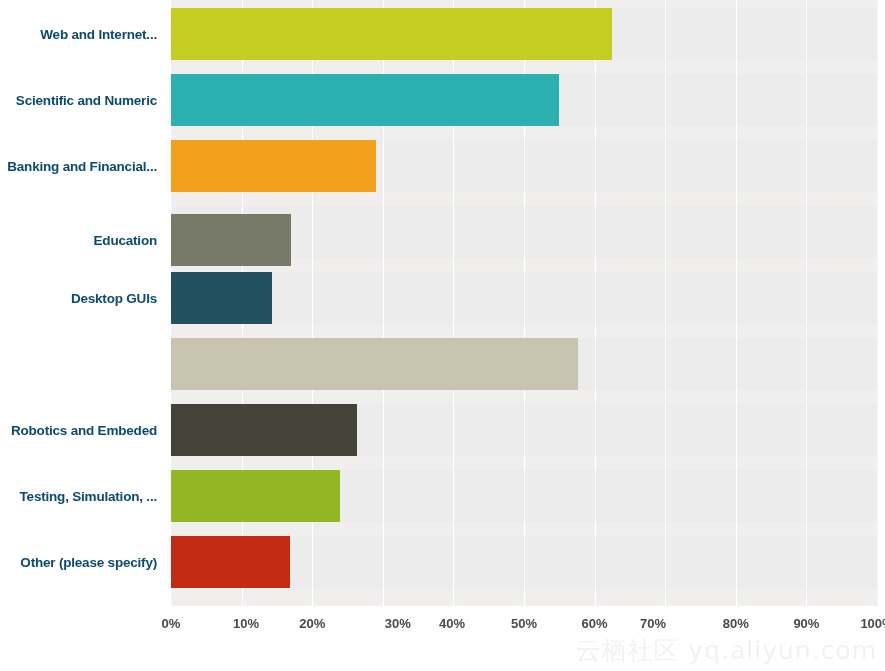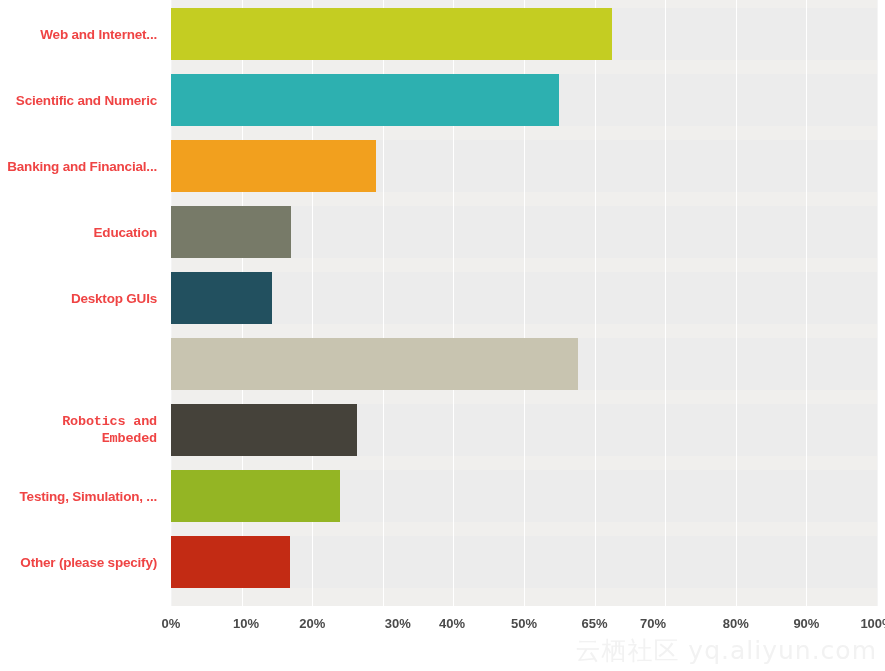--- a/index.html
+++ b/index.html
@@ -60,24 +60,24 @@
 
   .cat-label {
     position: absolute;
     left: 0;
     top: 0;
     width: 157px;
     height: 52px;
     display: flex;
     align-items: center;
     justify-content: flex-end;
-    text-align: right;
+    text-align: center;
     font-size: 13.5px;
     font-weight: bold;
-    color: #ef4444;
+    color: #0c4a6e;
     line-height: 17px;
     letter-spacing: -0.2px;
   }
 
   .bar {
     position: absolute;
     top: 0;
     left: 171px;
     height: 52px;
   }
@@ -151,53 +151,53 @@
         <div class="bar" title="Web and Internet...: 62.5%" style="width: 441.25px; background: rgb(196, 205, 34);"></div>
       </div>
       <div class="row" style="top: 74px;">
         <div class="cat-label">Scientific and Numeric</div>
         <div class="bar" title="Scientific and Numeric: 55%" style="width: 388.3px; background: rgb(45, 176, 176);"></div>
       </div>
       <div class="row" style="top: 140px;">
         <div class="cat-label">Banking and Financial...</div>
         <div class="bar" title="Banking and Financial...: 29%" style="width: 204.74px; background: rgb(242, 160, 30);"></div>
       </div>
-      <div class="row" style="top: 206px;">
+      <div class="row" style="top: 214px;">
         <div class="cat-label">Education</div>
         <div class="bar" title="Education: 17%" style="width: 120.02px; background: rgb(119, 122, 104);"></div>
       </div>
       <div class="row" style="top: 272px;">
         <div class="cat-label">Desktop GUIs</div>
         <div class="bar" title="Desktop GUIs: 14.3%" style="width: 100.958px; background: rgb(34, 80, 95);"></div>
       </div>
       <div class="row" style="top: 338px;">
         <div class="bar" title="Software Development: 57.6%" style="width: 406.656px; background: rgb(200, 196, 176);"></div>
       </div>
-      <div class="row" style="top: 404px; font-family: Liberation Mono, monospace;">
+      <div class="row" style="top: 404px;">
         <div class="cat-label">Robotics and Embeded</div>
         <div class="bar" title="Robotics and Embeded: 26.3%" style="width: 185.678px; background: rgb(69, 66, 58);"></div>
       </div>
       <div class="row" style="top: 470px; padding-left: 37px;">
         <div class="cat-label">Testing, Simulation, ...</div>
         <div class="bar" title="Testing, Simulation, ...: 24%" style="width: 169.44px; background: rgb(148, 181, 36);"></div>
       </div>
       <div class="row" style="top: 536px; padding-left: 47px;">
         <div class="cat-label">Other (please specify)</div>
         <div class="bar" title="Other (please specify): 16.9%" style="width: 119.314px; background: rgb(195, 43, 20);"></div>
       </div>
     </div>
 
   <div class="axis" id="axis">
       <span class="tick-label" style="left: 0px;">0%</span>
       <span class="tick-label" style="left: 75px; text-align: center;">10%</span>
       <span class="tick-label" style="left: 141.2px;">20%</span>
       <span class="tick-label" style="left: 211.8px; margin-left: 15px;">30%</span>
       <span class="tick-label" style="left: 281px;">40%</span>
       <span class="tick-label" style="left: 353px;">50%</span>
-      <span class="tick-label" style="left: 423.6px;">65%</span>
+      <span class="tick-label" style="left: 423.6px;">60%</span>
       <span class="tick-label" style="left: 482px;">70%</span>
       <span class="tick-label" style="left: 564.8px;">80%</span>
       <span class="tick-label" style="left: 635.4px;">90%</span>
       <span class="tick-label" style="left: 706px;">100%</span>
     </div>
 
   <div class="watermark">云栖社区 yq.aliyun.com</div>
 </div>
 
 </body></html>

